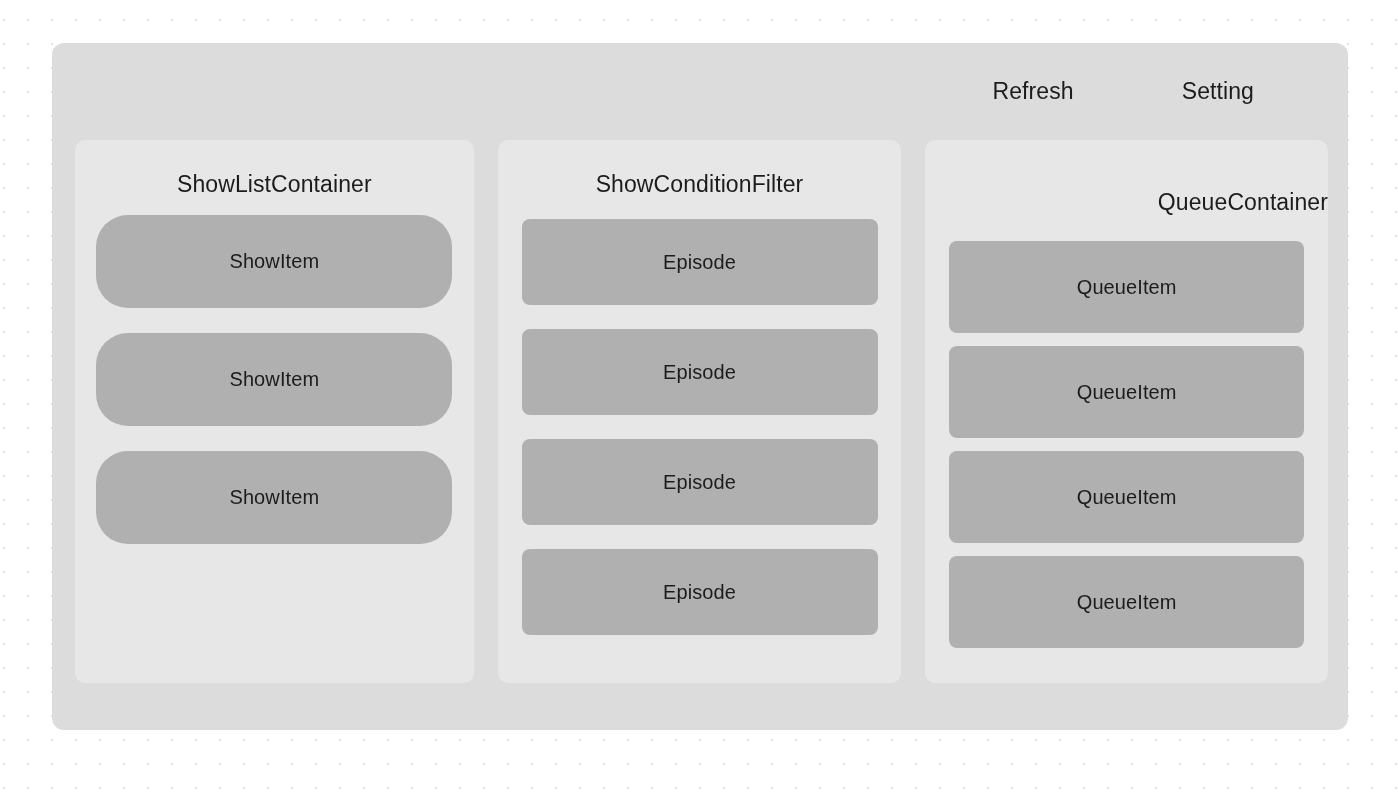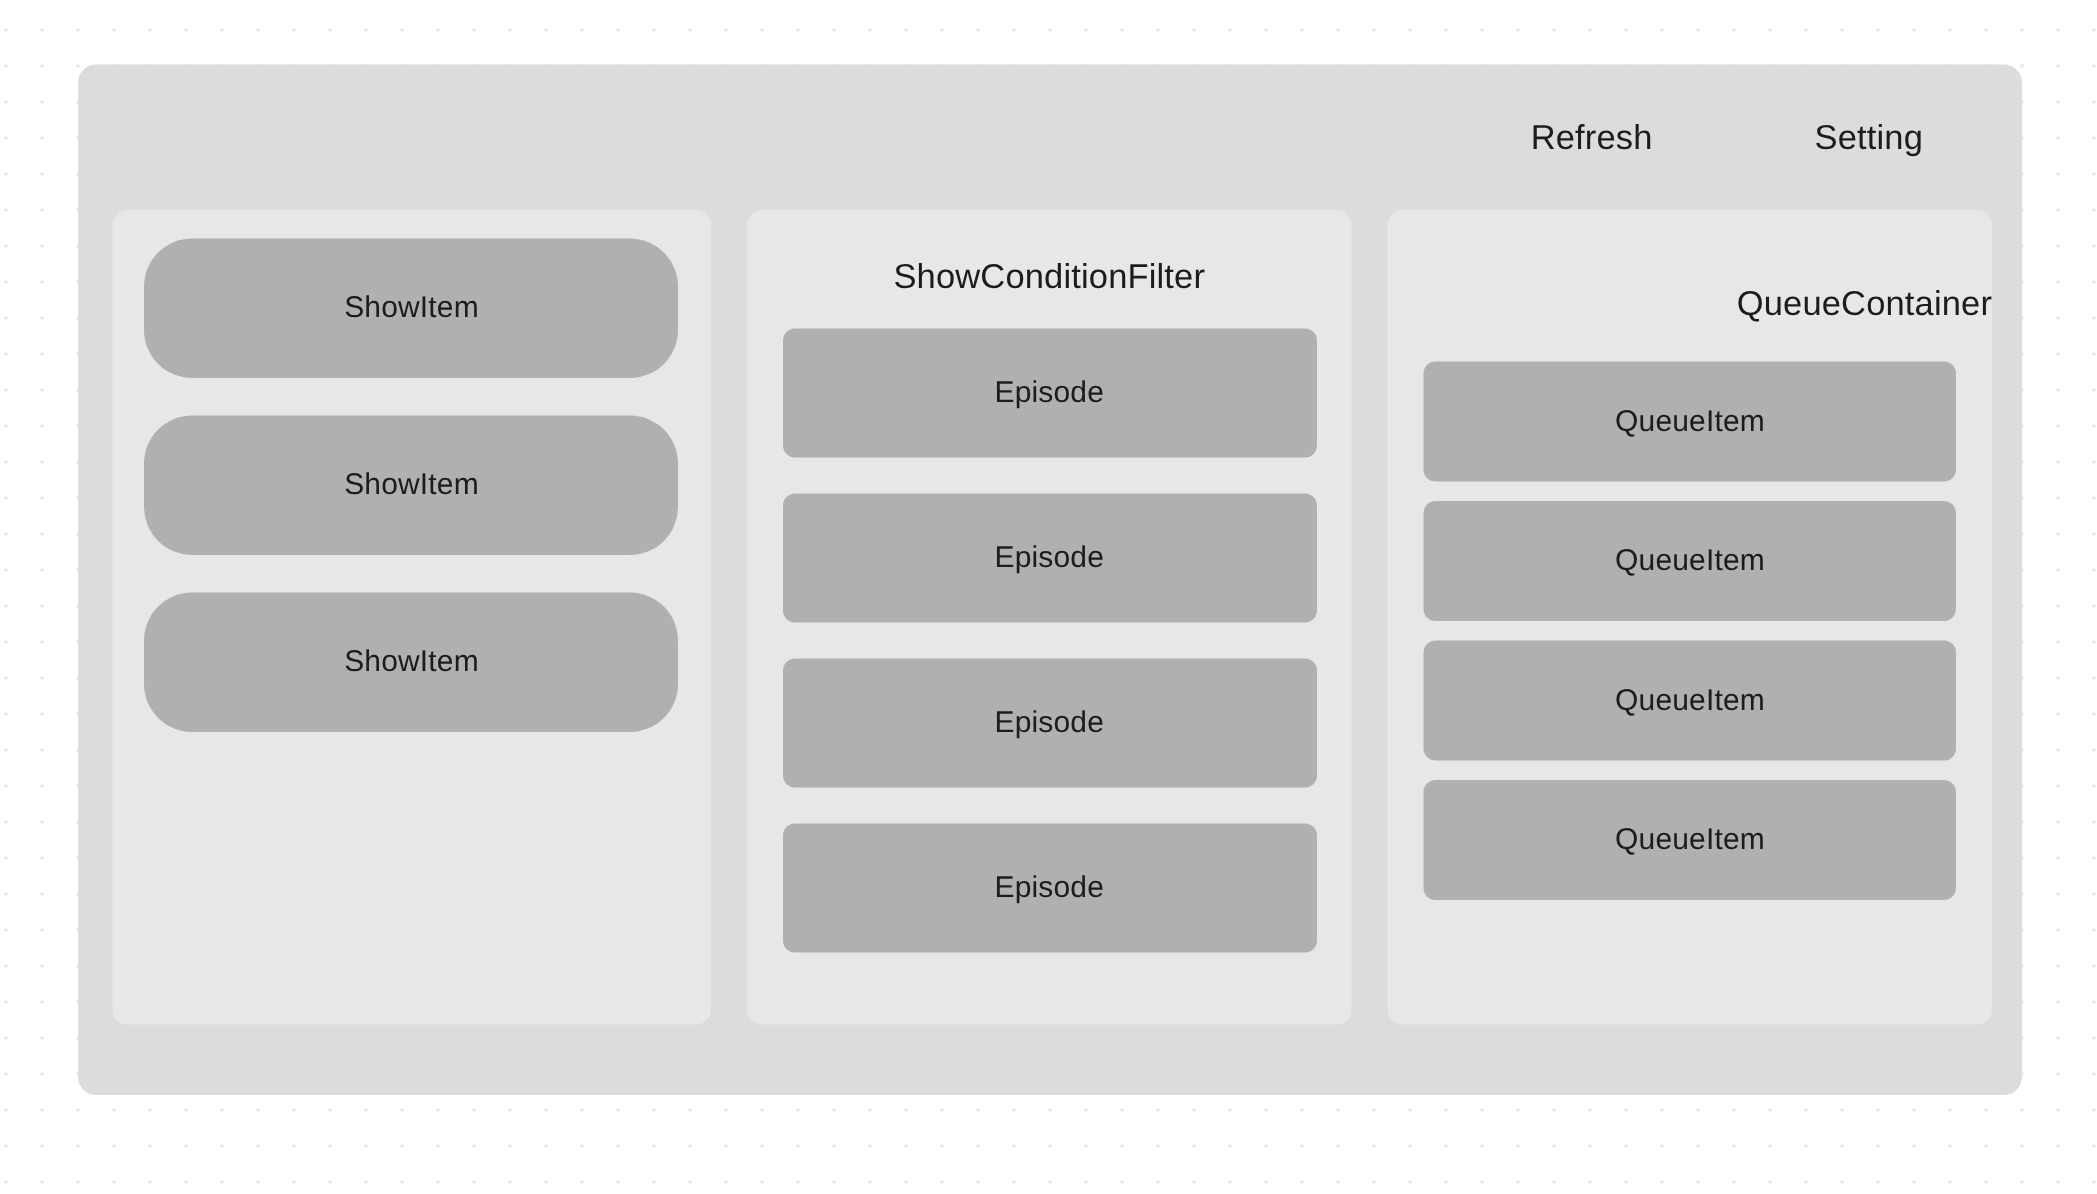--- a/index.html
+++ b/index.html
@@ -43,21 +43,21 @@
   
   #toolbar {
     position: absolute;
     left: 0;
     top: 0;
     width: 1296px;
     height: 97px;
     display: flex;
     align-items: center;
     justify-content: flex-end;
-    padding-right: 64px;
+    padding-right: 92px;
     gap: 104px;
   }
 
   .toolbar-action {
     font-size: 23px;
     line-height: 1;
     color: #1c1c1c;
     letter-spacing: 0.1px;
     white-space: nowrap;
     cursor: pointer;
@@ -141,38 +141,39 @@
   .column-show-detail .column-body { margin-top: 23px; gap: 24px; }
   .block-episode {
     width: 356px;
     height: 86px;
   }
 
   
   .column-queue .column-body { margin-top: 27px; gap: 13px; }
   .block-queue-item {
     width: 355px;
-    height: 80px;
+    height: 92px;
   }
 </style>
 </head>
 <body>
 
 <div id="dot-grid"></div>
 
 <div id="app-frame">
 
   <div id="toolbar">
     <button class="toolbar-action">Refresh</button>
     <button class="toolbar-action">Setting</button>
   </div>
 
   <div id="columns-row">
 
     <div class="column column-show-list">
+      <div class="column-title">ShowListContainer</div>
       <div class="column-body">
         <div class="block block-show-item">ShowItem</div>
         <div class="block block-show-item">ShowItem</div>
         <div class="block block-show-item">ShowItem</div>
       </div>
     </div>
 
     <div class="column column-show-detail">
       <div class="column-title">ShowConditionFilter</div>
       <div class="column-body">

